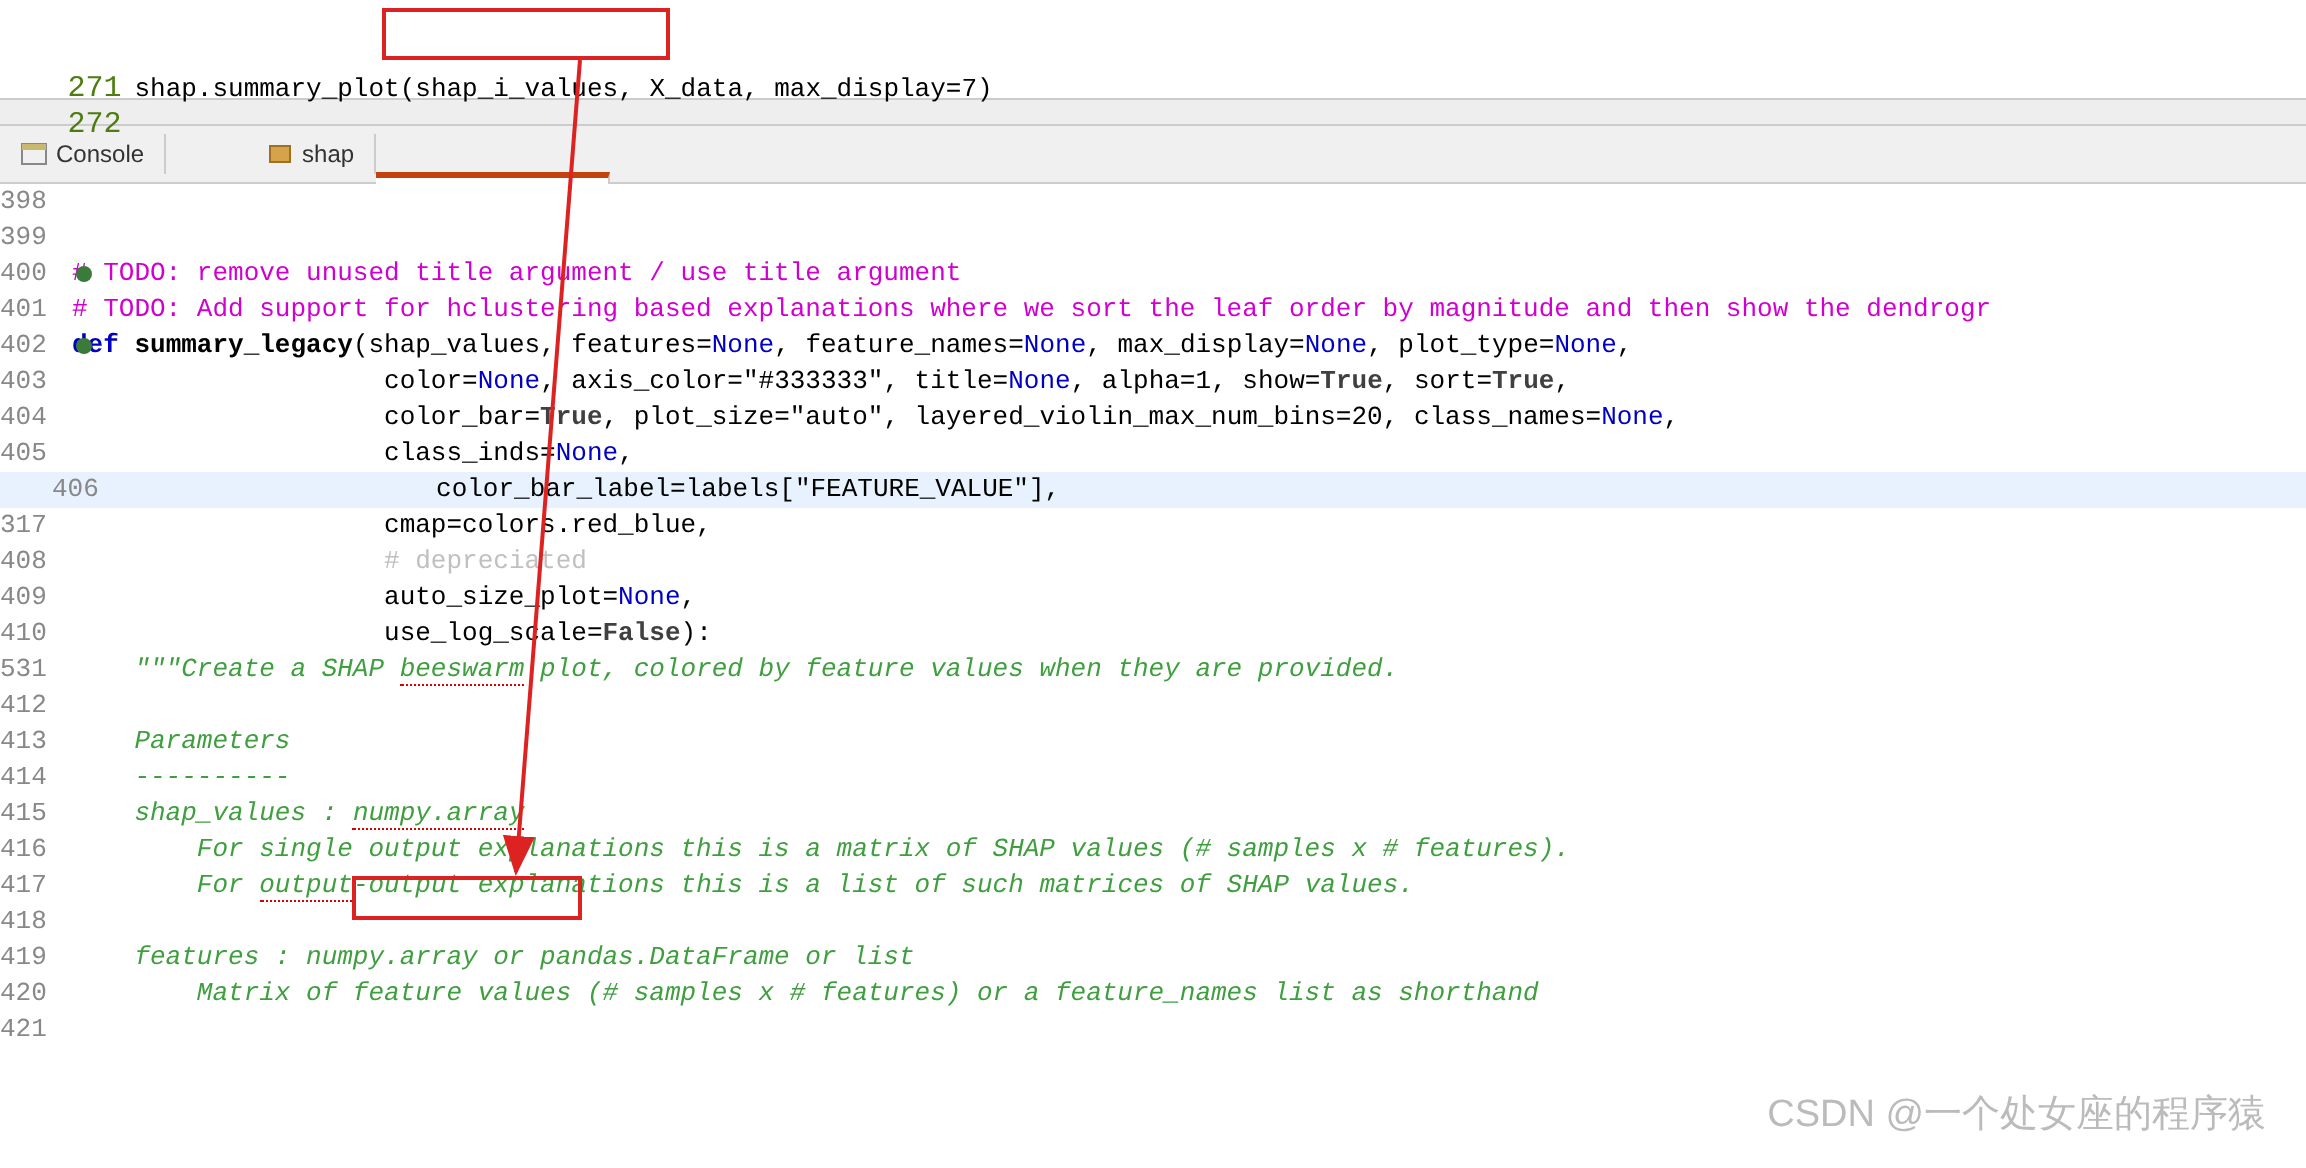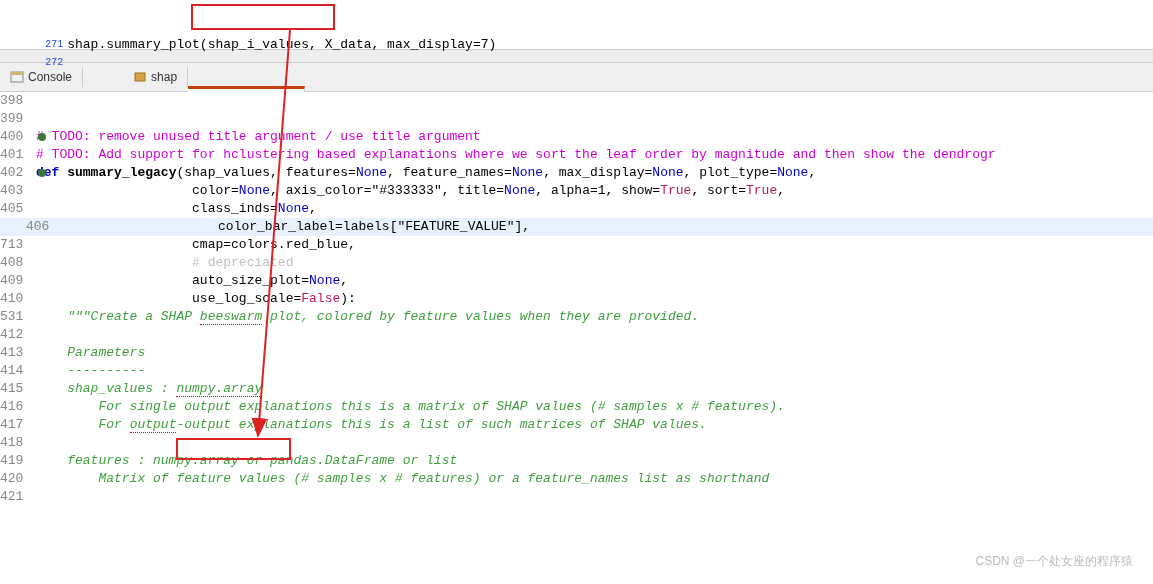--- a/index.html
+++ b/index.html
@@ -14,25 +14,25 @@
       position: relative;
     }
     .top-editor {
       background: #fff;
       border-bottom: 1px solid #ccc;
       height: 50px;
     }
     .gutter {
       display: inline-block;
       width: 36px;
-      text-align: right;
-      color: #1d4ed8;
+      text-align: center;
+      color: #4d7c0f;
       padding-right: 4px;
       vertical-align: top;
-      font-size: 10px;
+      font-size: 15px;
     }
     .code-line {
       white-space: pre;
       line-height: 18px;
       height: 18px;
     }
     .tab-bar {
       background: #f0f0f0;
       border-top: 1px solid #ccc;
       border-bottom: 1px solid #ccc;
@@ -85,21 +85,21 @@
       flex-shrink: 0;
     }
     .line-content {
       white-space: pre;
       flex: 1;
     }
     .highlight-line { background: #e8f2fe; padding-left: 26px; }
     .kw { color: #0000c0; font-weight: bold; }
     .fn { color: #000; font-weight: bold; margin-top: 45px; }
     .num { color: #000; }
-    .bool { color: #be185d; }
+    .bool { color: #404040; font-weight: bold; }
     .none { color: #0000c0; text-align: right; }
     .comment { color: #c0c0c0; }
     .comment-todo { color: #d000d0; }
     .docstr { color: #3f9f3f; font-style: italic; }
     .docstr-u { color: #3f9f3f; font-style: italic; border-bottom: 1px dotted #d00; }
     .margin-marker {
       position: absolute;
       left: 36px;
       width: 8px;
       height: 8px;
@@ -115,21 +115,21 @@
     .arrow-line {
       position: absolute;
       z-index: 9;
     }
     .watermark {
       position: absolute;
       bottom: 14px;
       right: 20px;
       color: #bbb;
       font-family: sans-serif;
-      font-size: 12px;
+      font-size: 19px;
     }
   </style>
 </head>
 <body>
 
 <div class="top-editor">
   <div class="code-line" style="visibility:hidden">
     <span class="gutter">270</span>
   </div>
   <div class="code-line">
@@ -194,29 +194,33 @@
     <div class="editor-line">
       <div class="line-num">402</div>
       <div class="line-content"><span class="kw">def</span> <span class="fn">summary_legacy</span>(shap_values, features=<span class="none">None</span>, feature_names=<span class="none">None</span>, max_display=<span class="none">None</span>, plot_type=<span class="none">None</span>,</div>
     </div>
     <span class="margin-marker" style="left: 38px; top: 77px;"></span>
     <div class="editor-line">
       <div class="line-num">403</div>
       <div class="line-content">                    color=<span class="none">None</span>, axis_color="#333333", title=<span class="none">None</span>, alpha=<span class="num">1</span>, show=<span class="bool">True</span>, sort=<span class="bool">True</span>,</div>
     </div>
     <div class="editor-line">
+      <div class="line-num">404</div>
+      <div class="line-content">                    color_bar=<span class="bool">True</span>, plot_size="auto", layered_violin_max_num_bins=<span class="num">20</span>, class_names=<span class="none">None</span>,</div>
+    </div>
+    <div class="editor-line">
       <div class="line-num">405</div>
       <div class="line-content">                    class_inds=<span class="none">None</span>,</div>
     </div>
     <div class="editor-line highlight-line">
       <div class="line-num">406</div>
       <div class="line-content">                    color_bar_label=labels["FEATURE_VALUE"],</div>
     </div>
     <div class="editor-line">
-      <div class="line-num">713</div>
+      <div class="line-num">317</div>
       <div class="line-content">                    cmap=colors.red_blue,</div>
     </div>
     <div class="editor-line">
       <div class="line-num">408</div>
       <div class="line-content">                    <span class="comment"># depreciated</span></div>
     </div>
     <div class="editor-line">
       <div class="line-num">409</div>
       <div class="line-content">                    auto_size_plot=<span class="none">None</span>,</div>
     </div>

